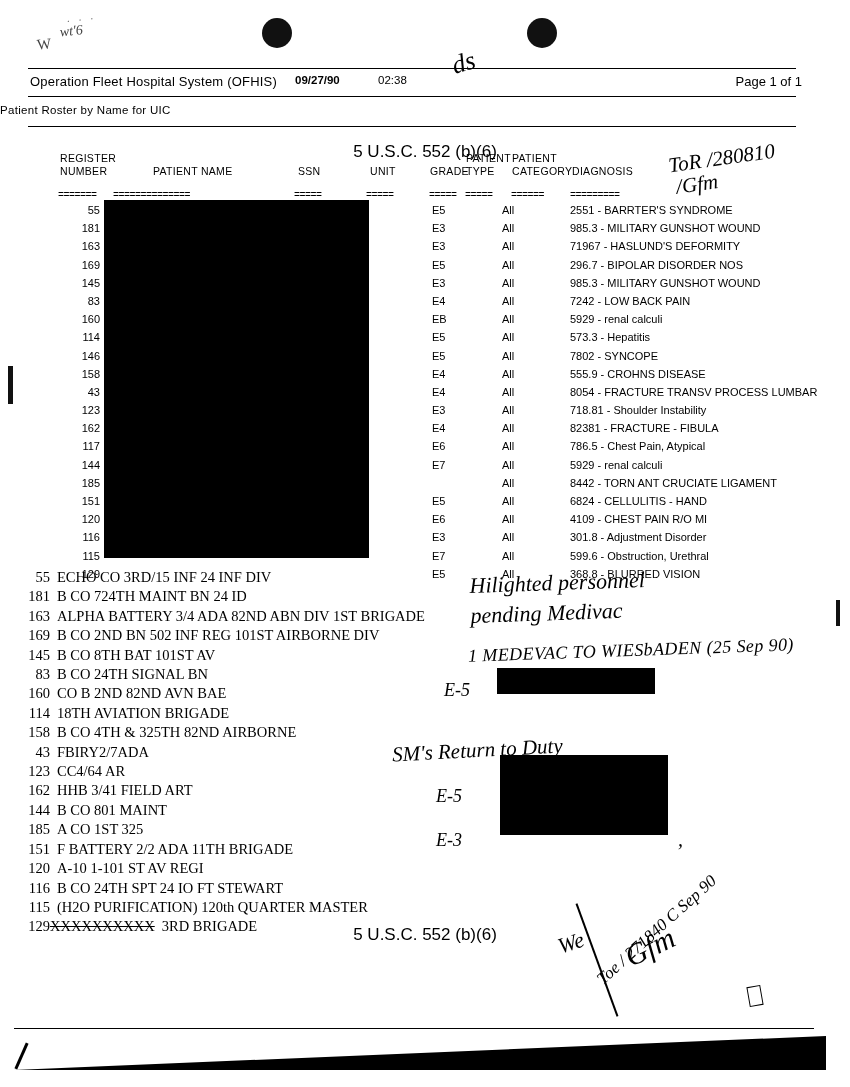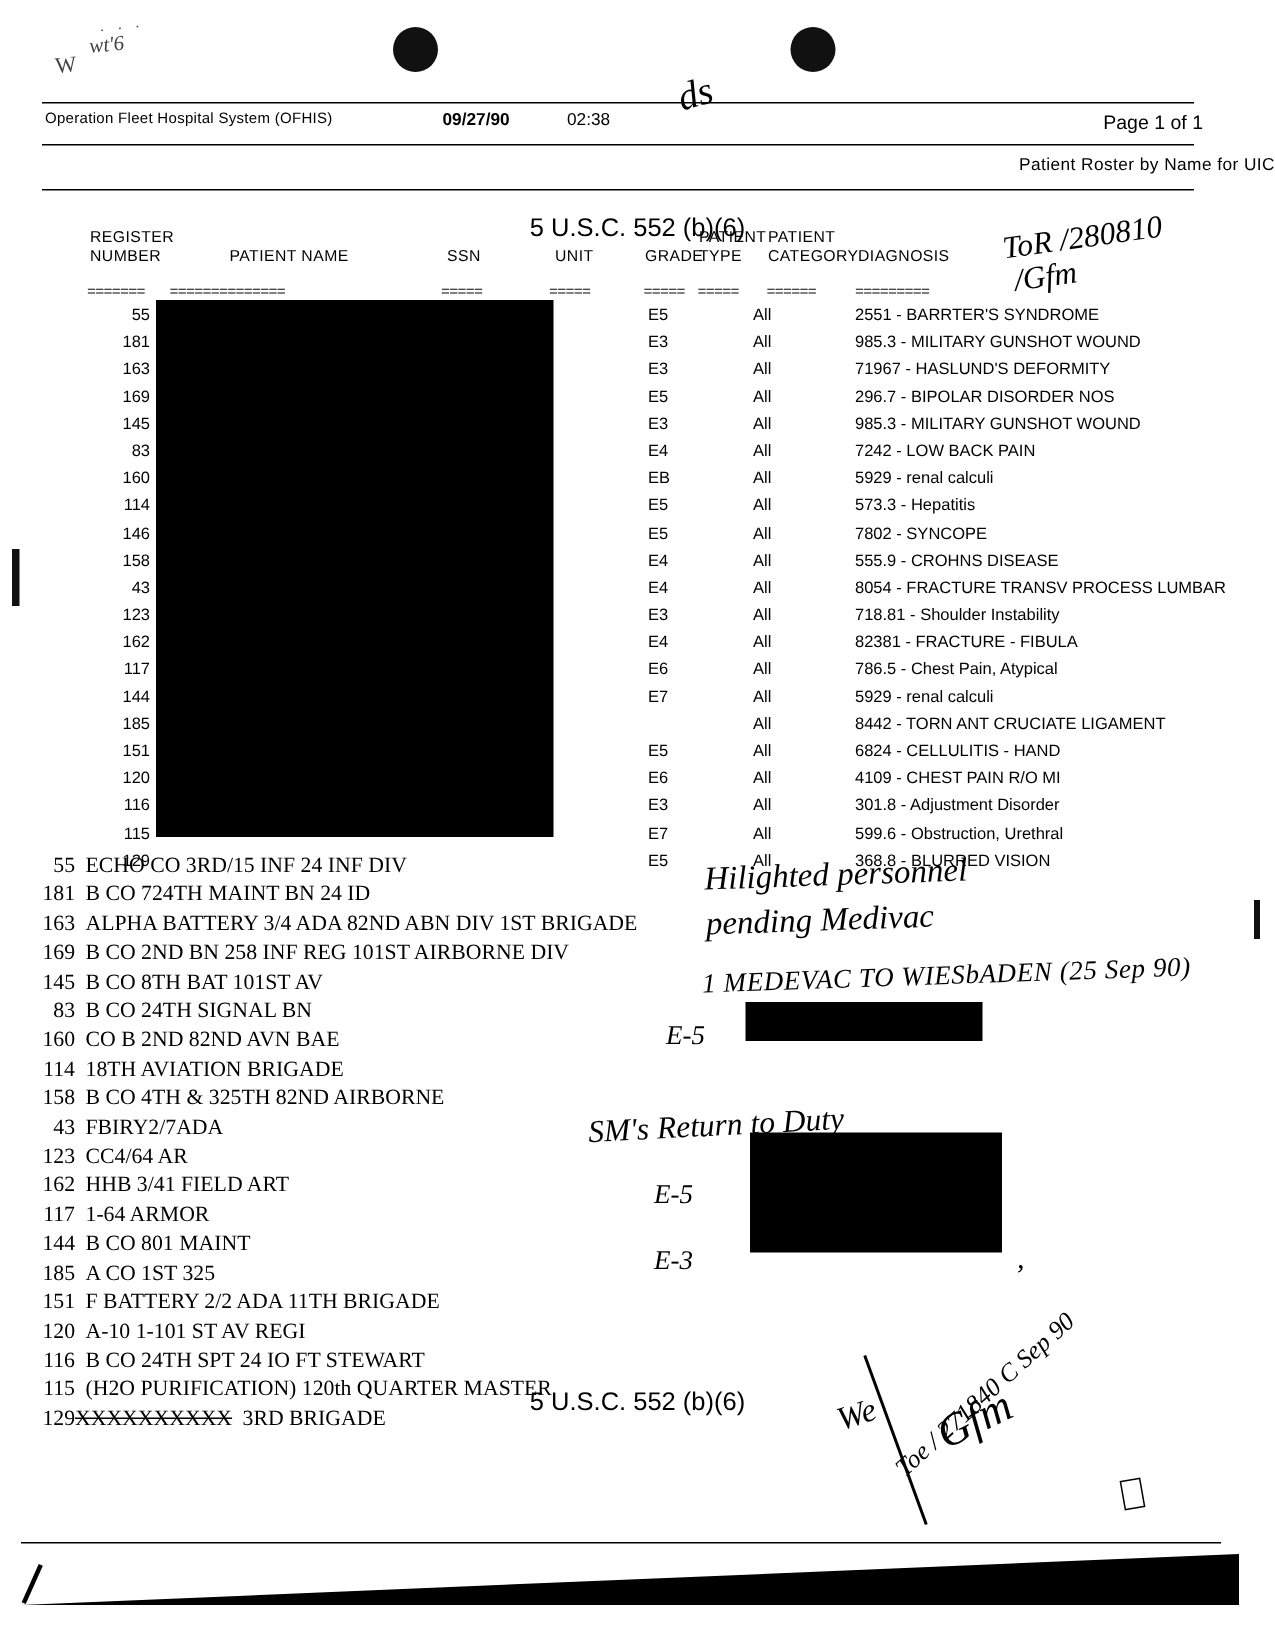--- a/index.html
+++ b/index.html
@@ -63,21 +63,21 @@
     width: 768px;
     border-top: 1px solid #000;
   }
   .l1 { top: 68px; }
   .l2 { top: 96px; }
   .l3 { top: 126px; }
 
   .hdr-left {
     position: absolute;
     left: 30px; top: 74px;
-    font-size: 10px;
+    font-size: 13px;
     letter-spacing: .2px;
     white-space: nowrap;
   }
   .hdr-date {
     position: absolute;
     left: 295px; top: 74px;
     font-size: 11.5px;
     white-space: nowrap;
     font-weight: bold;
   }
@@ -90,21 +90,21 @@
   .hdr-page {
     position: absolute;
     right: 48px; top: 74px;
     font-size: 13px;
     white-space: nowrap;
   }
   .hdr-title {
     position: absolute;
     left: 0; top: 104px;
     width: 850px;
-    text-align: right;
+    text-align: left;
     font-size: 11.5px;
     letter-spacing: .3px;
   }
 
   
   .usc-top {
     position: absolute;
     left: 0; top: 142px;
     width: 850px;
     text-align: center;
@@ -503,30 +503,29 @@
 
   <div class="redact-main"></div>
 
   <div class="edge-tick t1"></div>
   <div class="edge-dot d1"></div>
 
   <div class="legend">
     <div class="li"><span class="num">55</span><span class="txt">ECHO CO 3RD/15 INF 24 INF DIV</span></div>
     <div class="li"><span class="num">181</span><span class="txt">B CO 724TH MAINT BN 24 ID</span></div>
     <div class="li"><span class="num">163</span><span class="txt">ALPHA BATTERY 3/4 ADA 82ND ABN DIV 1ST BRIGADE</span></div>
-    <div class="li"><span class="num">169</span><span class="txt">B CO 2ND BN 258 INF REG 101ST AIRBORNE DIV</span></div>
+    <div class="li"><span class="num">169</span><span class="txt">B CO 2ND BN 502 INF REG 101ST AIRBORNE DIV</span></div>
     <div class="li"><span class="num">145</span><span class="txt">B CO 8TH BAT 101ST AV</span></div>
     <div class="li"><span class="num">83</span><span class="txt">B CO 24TH SIGNAL BN</span></div>
     <div class="li"><span class="num">160</span><span class="txt">CO B 2ND 82ND AVN BAE</span></div>
     <div class="li"><span class="num">114</span><span class="txt">18TH AVIATION BRIGADE</span></div>
     <div class="li"><span class="num">158</span><span class="txt">B CO 4TH &amp; 325TH 82ND AIRBORNE</span></div>
     <div class="li"><span class="num">43</span><span class="txt">FBIRY2/7ADA</span></div>
     <div class="li"><span class="num">123</span><span class="txt">CC4/64 AR</span></div>
     <div class="li"><span class="num">162</span><span class="txt">HHB 3/41 FIELD ART</span></div>
-    <div class="li"><span class="num">117</span><span class="txt">1-64 ARMOR</span></div>
     <div class="li"><span class="num">144</span><span class="txt">B CO 801 MAINT</span></div>
     <div class="li"><span class="num">185</span><span class="txt">A CO 1ST 325</span></div>
     <div class="li"><span class="num">151</span><span class="txt">F BATTERY 2/2 ADA 11TH BRIGADE</span></div>
     <div class="li"><span class="num">120</span><span class="txt">A-10 1-101 ST AV REGI</span></div>
     <div class="li"><span class="num">116</span><span class="txt">B CO 24TH SPT 24 IO FT STEWART</span></div>
     <div class="li"><span class="num">115</span><span class="txt">(H2O PURIFICATION) 120th QUARTER MASTER</span></div>
     <div class="li"><span class="num">129</span><span class="strike">XXXXXXXXXX</span><span class="txt">3RD BRIGADE</span></div>
   </div>
 
   <div class="hand hw-hilite">

